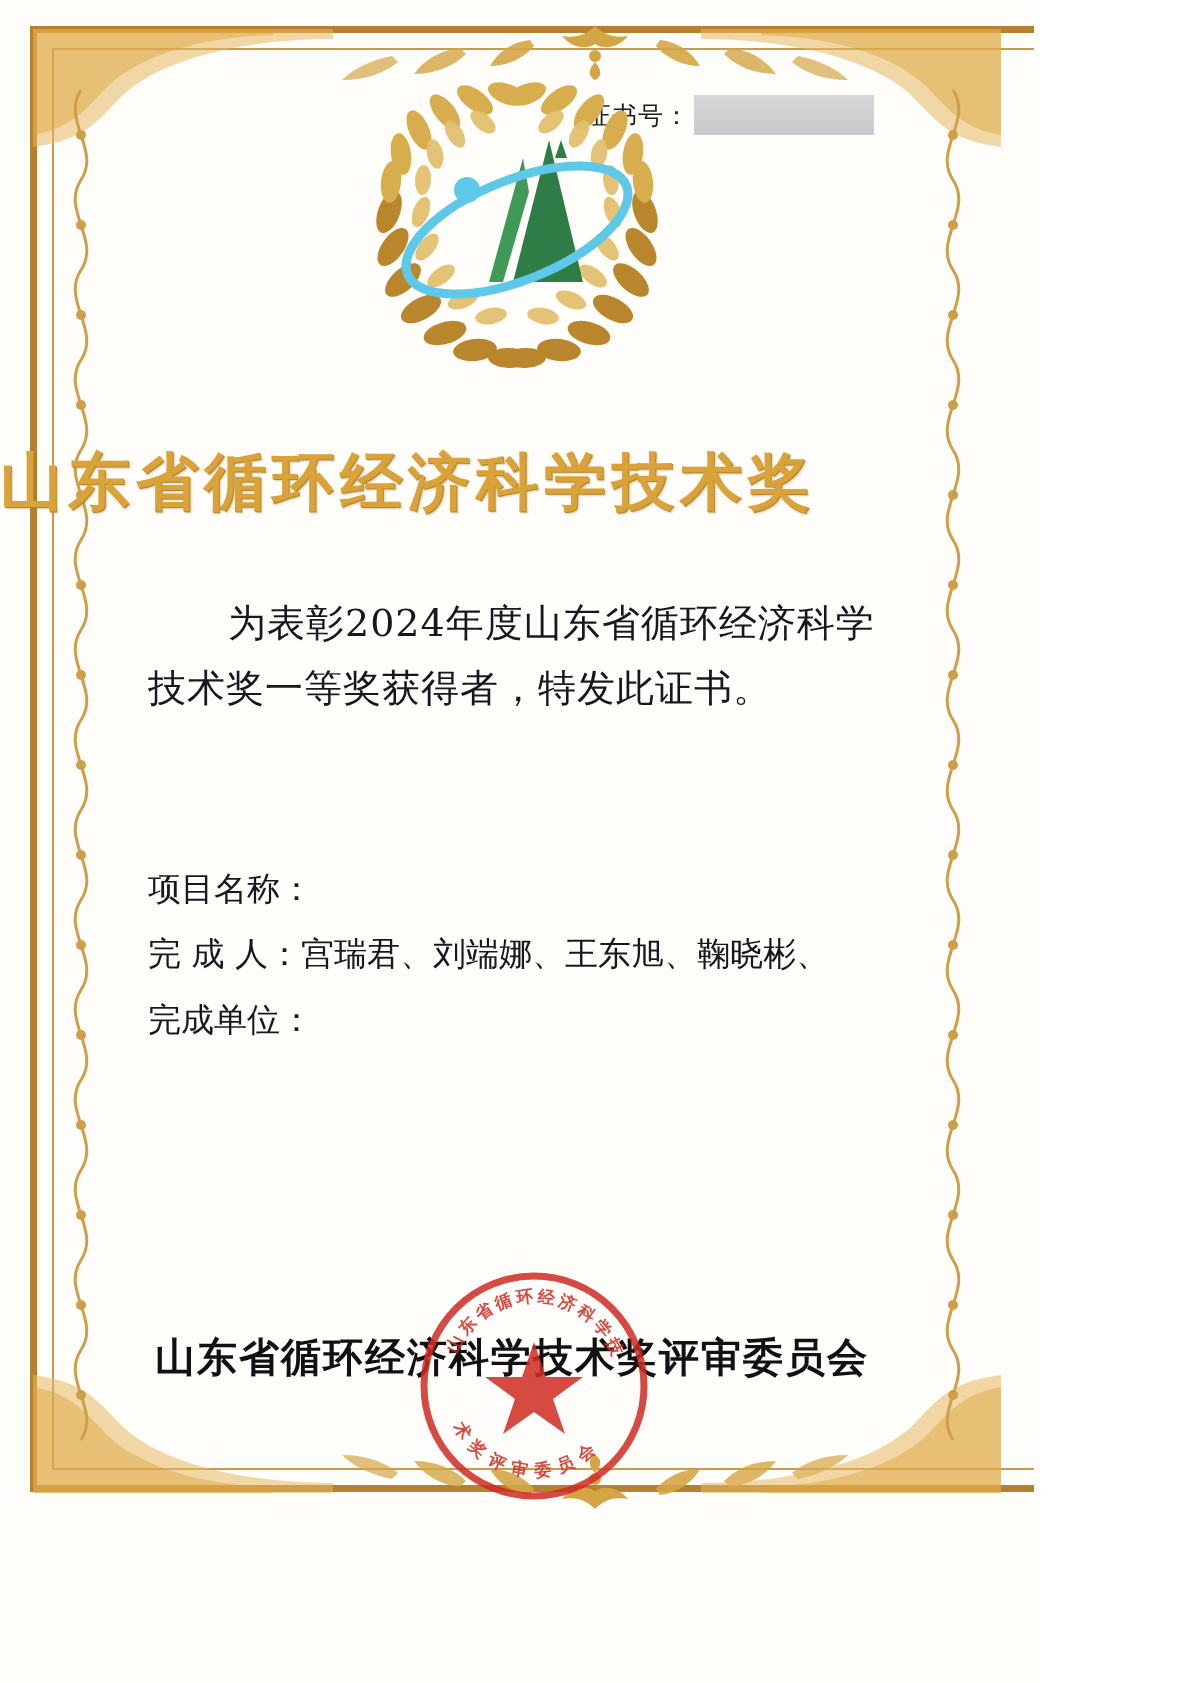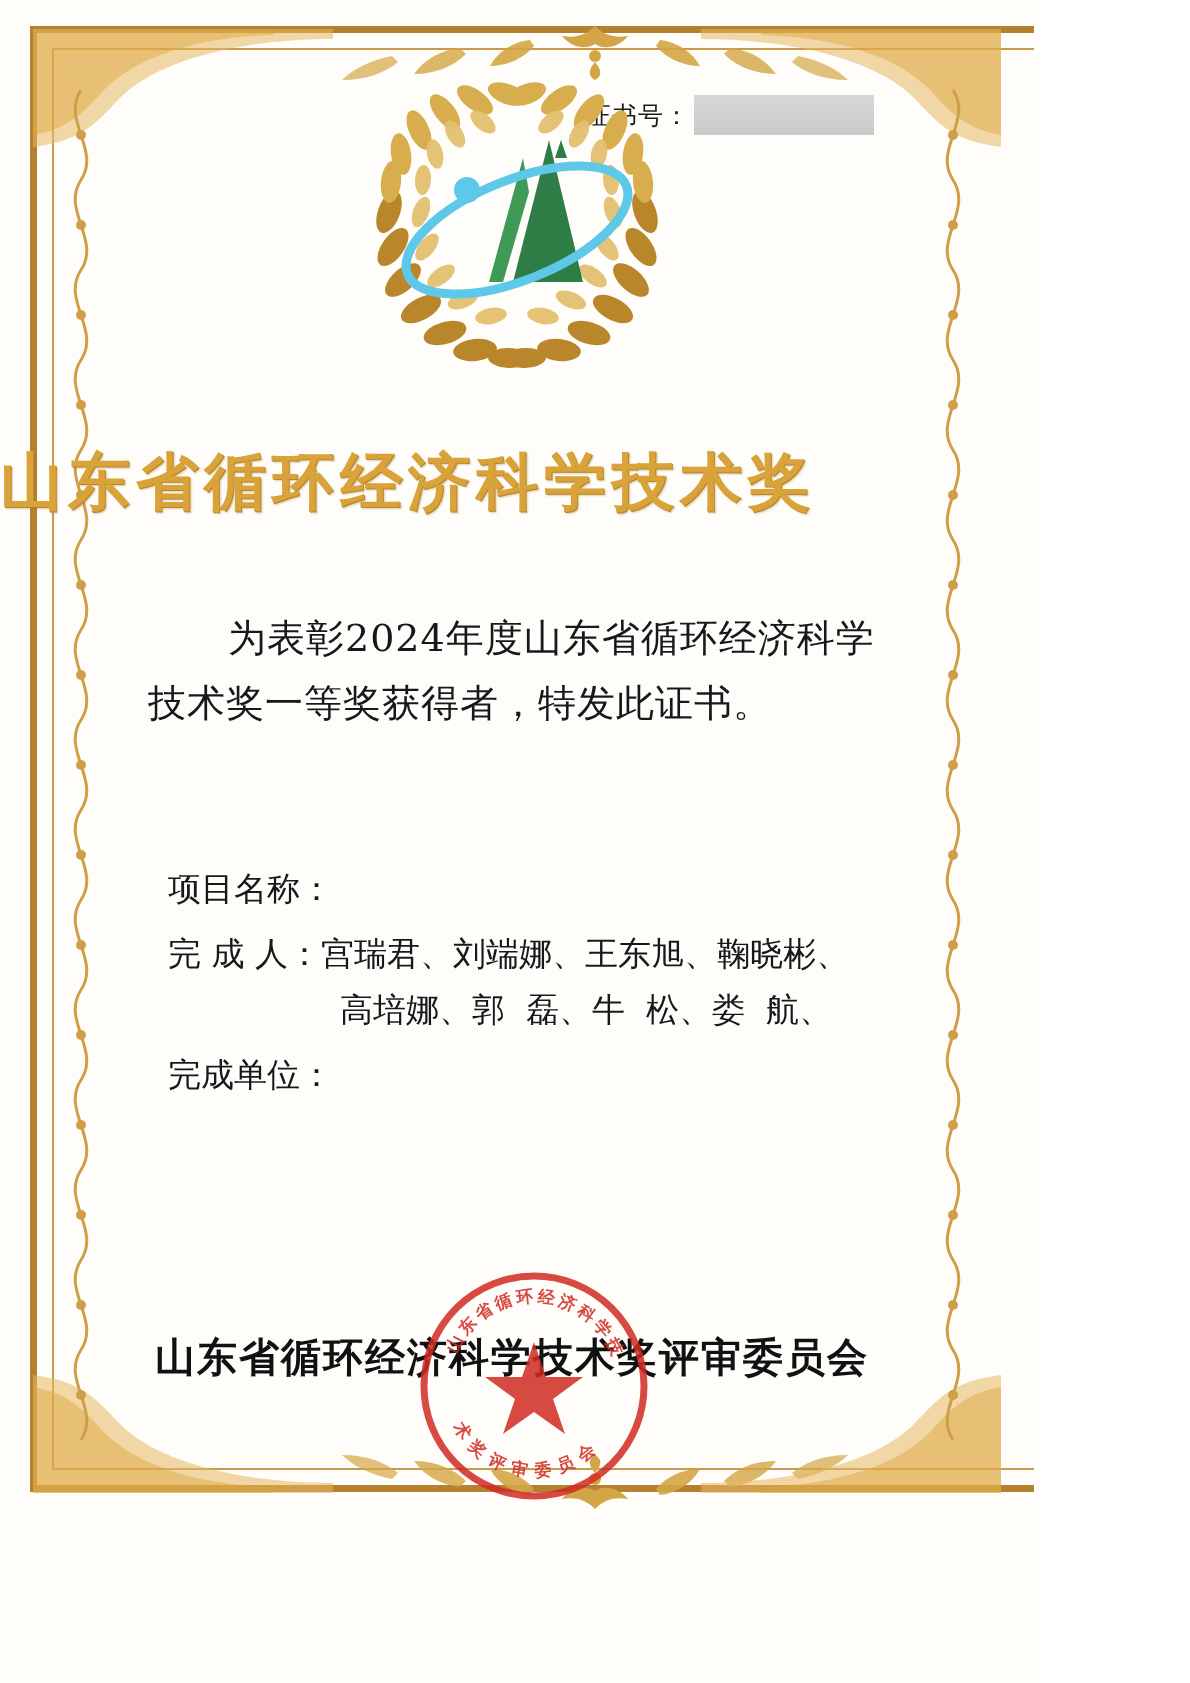--- a/index.html
+++ b/index.html
@@ -120,40 +120,39 @@
     letter-spacing: 6px;
     color: #d9a33a;
     text-shadow: 1px 1px 0 #b8862a, 2px 2px 2px rgba(150,110,30,.35);
   }
 
   
   .intro {
     position: absolute;
     left: 148px;
     right: 130px;
-    top: 606px;
+    top: 591px;
     font-family: "DejaVu Serif", serif;
     font-size: 38px;
     line-height: 1.72;
     color: #16181a;
     text-indent: 80px;
     letter-spacing: 1px;
   }
 
   
   .fields {
     position: absolute;
     left: 148px;
     right: 120px;
     top: 862px;
     font-family: "DejaVu Serif", serif;
     font-size: 33px;
     color: #16181a;
     line-height: 1.62;
-    margin-left: 20px;
   }
   .field-row {
     display: flex;
     align-items: flex-start;
     margin-bottom: 2px;
   }
   .field-label {
     flex: 0 0 auto;
     white-space: pre;
   }
@@ -381,21 +380,20 @@
   <div class="fields">
 
     <div class="field-row">
       <span class="field-label">项目名称：</span>
     </div>
 
     <div class="field-row gap-top">
       <span class="field-label">完 成 人：</span>
       <span class="field-value">宫瑞君、刘端娜、王东旭、鞠晓彬、</span>
     </div>
-    <div class="field-cont">高培娜、郭  磊、牛  松、娄  航、</div>
 
     <div class="field-row gap-top">
       <span class="field-label">完成单位：</span>
     </div>
   </div>
 
   <div class="issuer">山东省循环经济科学技术奖评审委员会</div>
 
   <svg class="seal" viewBox="0 0 232 232">
     <circle cx="116" cy="116" r="110" fill="none" stroke="#d12b22" stroke-width="7"></circle>

